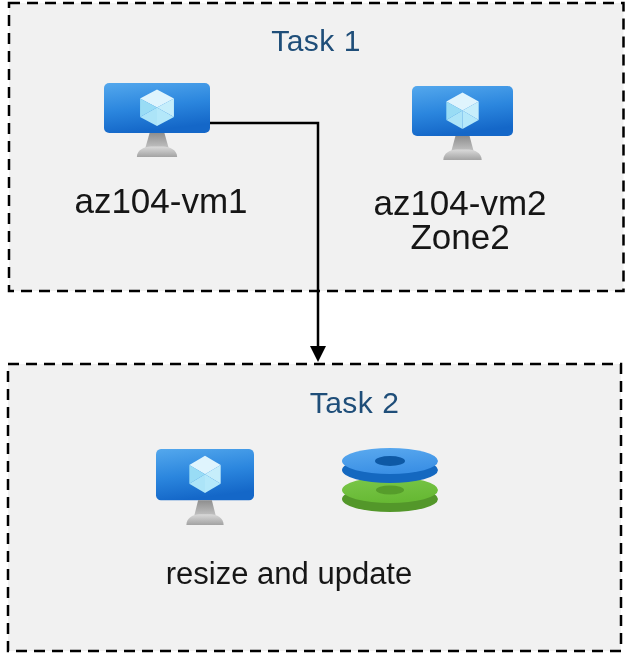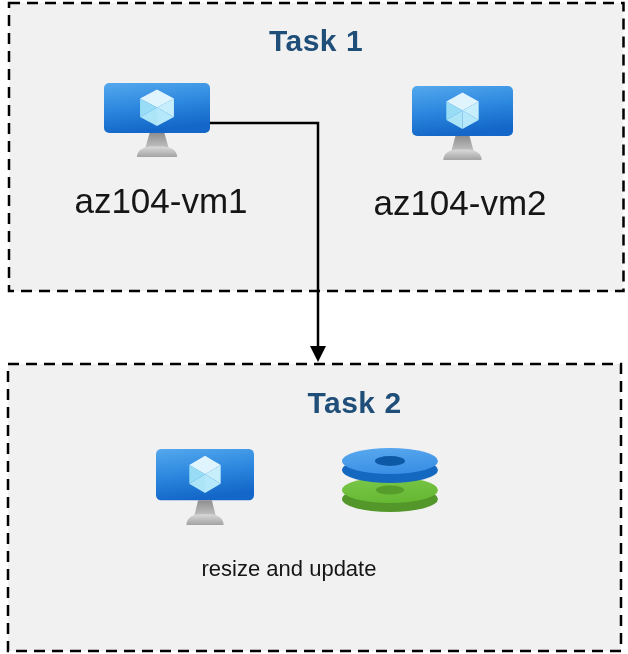--- a/index.html
+++ b/index.html
@@ -13,42 +13,42 @@
   }
   .overlay {
     position: absolute;
     left: 0; top: 0;
     width: 628px; height: 654px;
   }
   .box-title {
     position: absolute;
     color: #1F4E79;
     font-size: 30px;
-    font-weight: 700;
+    font-weight: 400;
     text-align: center;
     letter-spacing: 0.5px;
     white-space: nowrap;
   }
   .title-task1 { left: 9px;  top: 24px;  width: 614px; }
   .title-task2 { left: 8px;  top: 386px; width: 613px; margin-left: 40px; }
   .vm-label {
     position: absolute;
     color: #161616;
     font-size: 35px;
     line-height: 34px;
     text-align: center;
     white-space: nowrap;
   }
   .label-vm1 { left: 61px;  top: 184px; width: 200px; }
   .label-vm2 { left: 360px; top: 186px; width: 200px; }
   .caption {
     position: absolute;
     left: 89px; top: 556px; width: 400px;
     color: #161616;
-    font-size: 22px;
+    font-size: 31px;
     text-align: center;
     white-space: nowrap;
   }
   .icon { position: absolute; display: block; }
   .icon-vm1   { left: 104px; top: 83px;  width: 106px; height: 78px; }
   .icon-vm2   { left: 412px; top: 86px;  width: 101px; height: 78px; }
   .icon-vm3   { left: 156px; top: 449px; width: 98px;  height: 80px; }
   .icon-disks { left: 338px; top: 444px; width: 104px; height: 72px; }
   .defs-holder { position: absolute; width: 0; height: 0; overflow: hidden; }
 </style>
@@ -115,20 +115,21 @@
   </svg>
   <div class="vm-label label-vm1">
     <div>az104-vm1</div>
   </div>
 
   <svg class="icon icon-vm2" viewBox="0 0 100 78" preserveAspectRatio="none">
     <use href="#vm-shape"></use>
   </svg>
   <div class="vm-label label-vm2">
     <div>az104-vm2</div>
+    <div>Zone2</div>
   </div>
 
   <div class="box-title title-task2">Task 2</div>
 
   <svg class="icon icon-vm3" viewBox="0 0 100 78" preserveAspectRatio="none">
     <use href="#vm-shape"></use>
   </svg>
 
   <svg class="icon icon-disks" viewBox="0 0 104 72" preserveAspectRatio="none">
     <use href="#disks-shape"></use>

